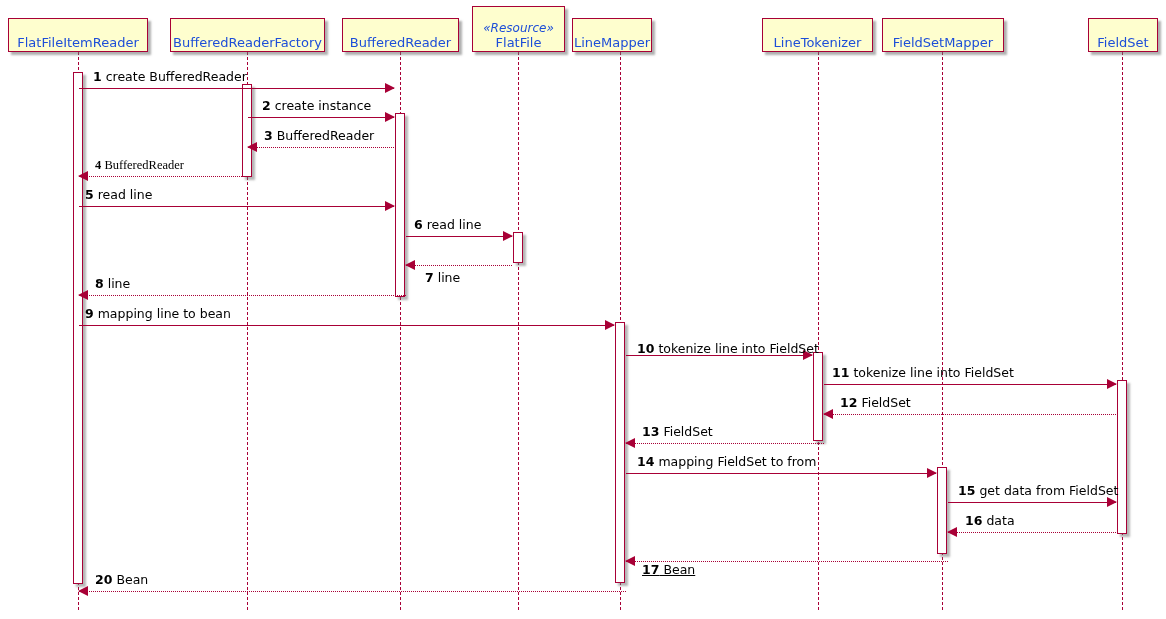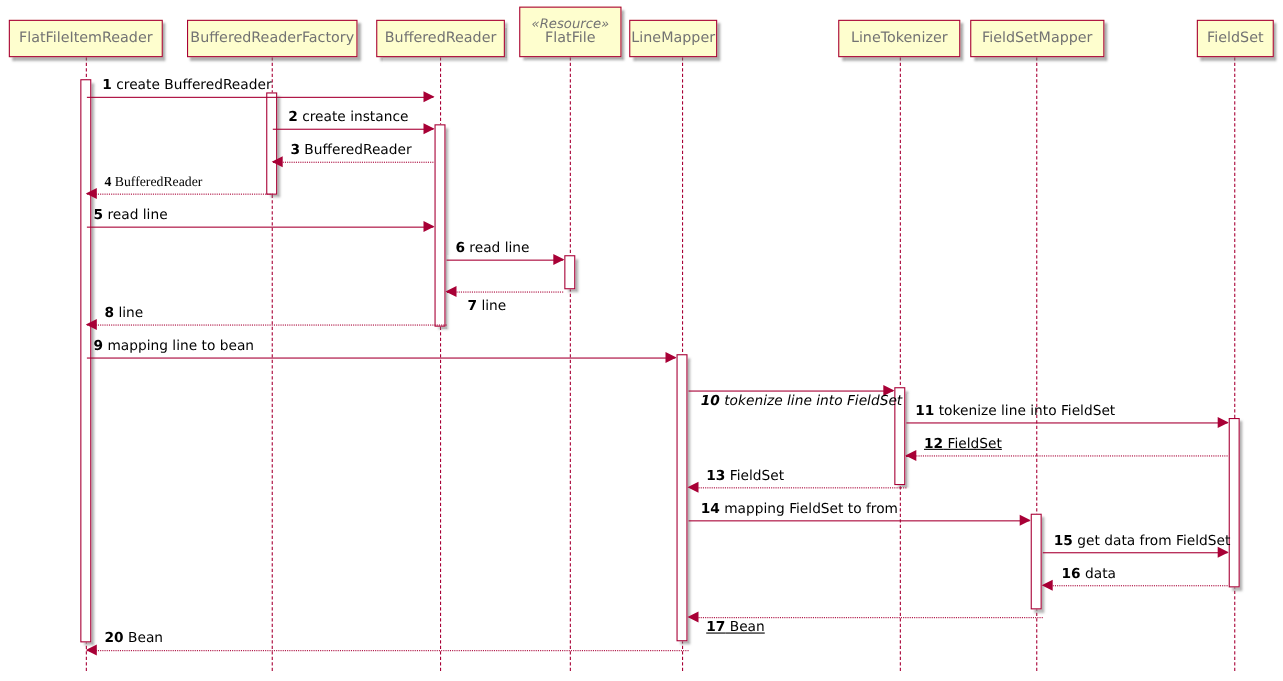--- a/index.html
+++ b/index.html
@@ -21,23 +21,23 @@
   
   .participant {
     position: absolute;
     box-sizing: border-box;
     background: #FEFECE;
     border: 1.5px solid #A80036;
     box-shadow: 3px 3px 2px rgba(110,110,110,0.55);
     display: flex;
     flex-direction: column;
     align-items: center;
-    justify-content: center;
+    justify-content: flex-end;
     font-size: 13px;
-    color: #737373;
+    color: #1d4ed8;
     line-height: 1.15;
     white-space: nowrap;
     padding: 0 8px;
   }
   .participant .stereo {
     font-style: italic;
     font-size: 12px;
   }
   
   .lifeline {
@@ -165,31 +165,31 @@
       <div class="msglabel" style="left: 95px; top: 278px;"><span class="num">8</span><span class="txt"> line</span></div>
       <div class="msg solid" style="left: 79px; top: 325px; width: 535px;">
         <div class="line"></div>
         <div class="arrow right"></div>
       </div>
       <div class="msglabel" style="left: 85px; top: 308px;"><span class="num">9</span><span class="txt"> mapping line to bean</span></div>
       <div class="msg solid" style="left: 626px; top: 355px; width: 186px;">
         <div class="line"></div>
         <div class="arrow right"></div>
       </div>
-      <div class="msglabel" style="left: 637px; top: 358px; font-style: italic;"><span class="num">10</span><span class="txt"> tokenize line into FieldSet</span></div>
+      <div class="msglabel" style="left: 637px; top: 343px;"><span class="num">10</span><span class="txt"> tokenize line into FieldSet</span></div>
       <div class="msg solid" style="left: 824px; top: 384px; width: 292px;">
         <div class="line"></div>
         <div class="arrow right"></div>
       </div>
       <div class="msglabel" style="left: 832px; top: 367px;"><span class="num">11</span><span class="txt"> tokenize line into FieldSet</span></div>
       <div class="msg dotted" style="left: 824px; top: 414px; width: 292px;">
         <div class="line"></div>
         <div class="arrow left"></div>
       </div>
-      <div class="msglabel" style="left: 840px; top: 397px; text-decoration: underline;"><span class="num">12</span><span class="txt"> FieldSet</span></div>
+      <div class="msglabel" style="left: 840px; top: 397px;"><span class="num">12</span><span class="txt"> FieldSet</span></div>
       <div class="msg dotted" style="left: 626px; top: 443px; width: 198px;">
         <div class="line"></div>
         <div class="arrow left"></div>
       </div>
       <div class="msglabel" style="left: 642px; top: 426px;"><span class="num">13</span><span class="txt"> FieldSet</span></div>
       <div class="msg solid" style="left: 626px; top: 473px; width: 310px;">
         <div class="line"></div>
         <div class="arrow right"></div>
       </div>
       <div class="msglabel" style="left: 637px; top: 456px;"><span class="num">14</span><span class="txt"> mapping FieldSet to from</span></div>

